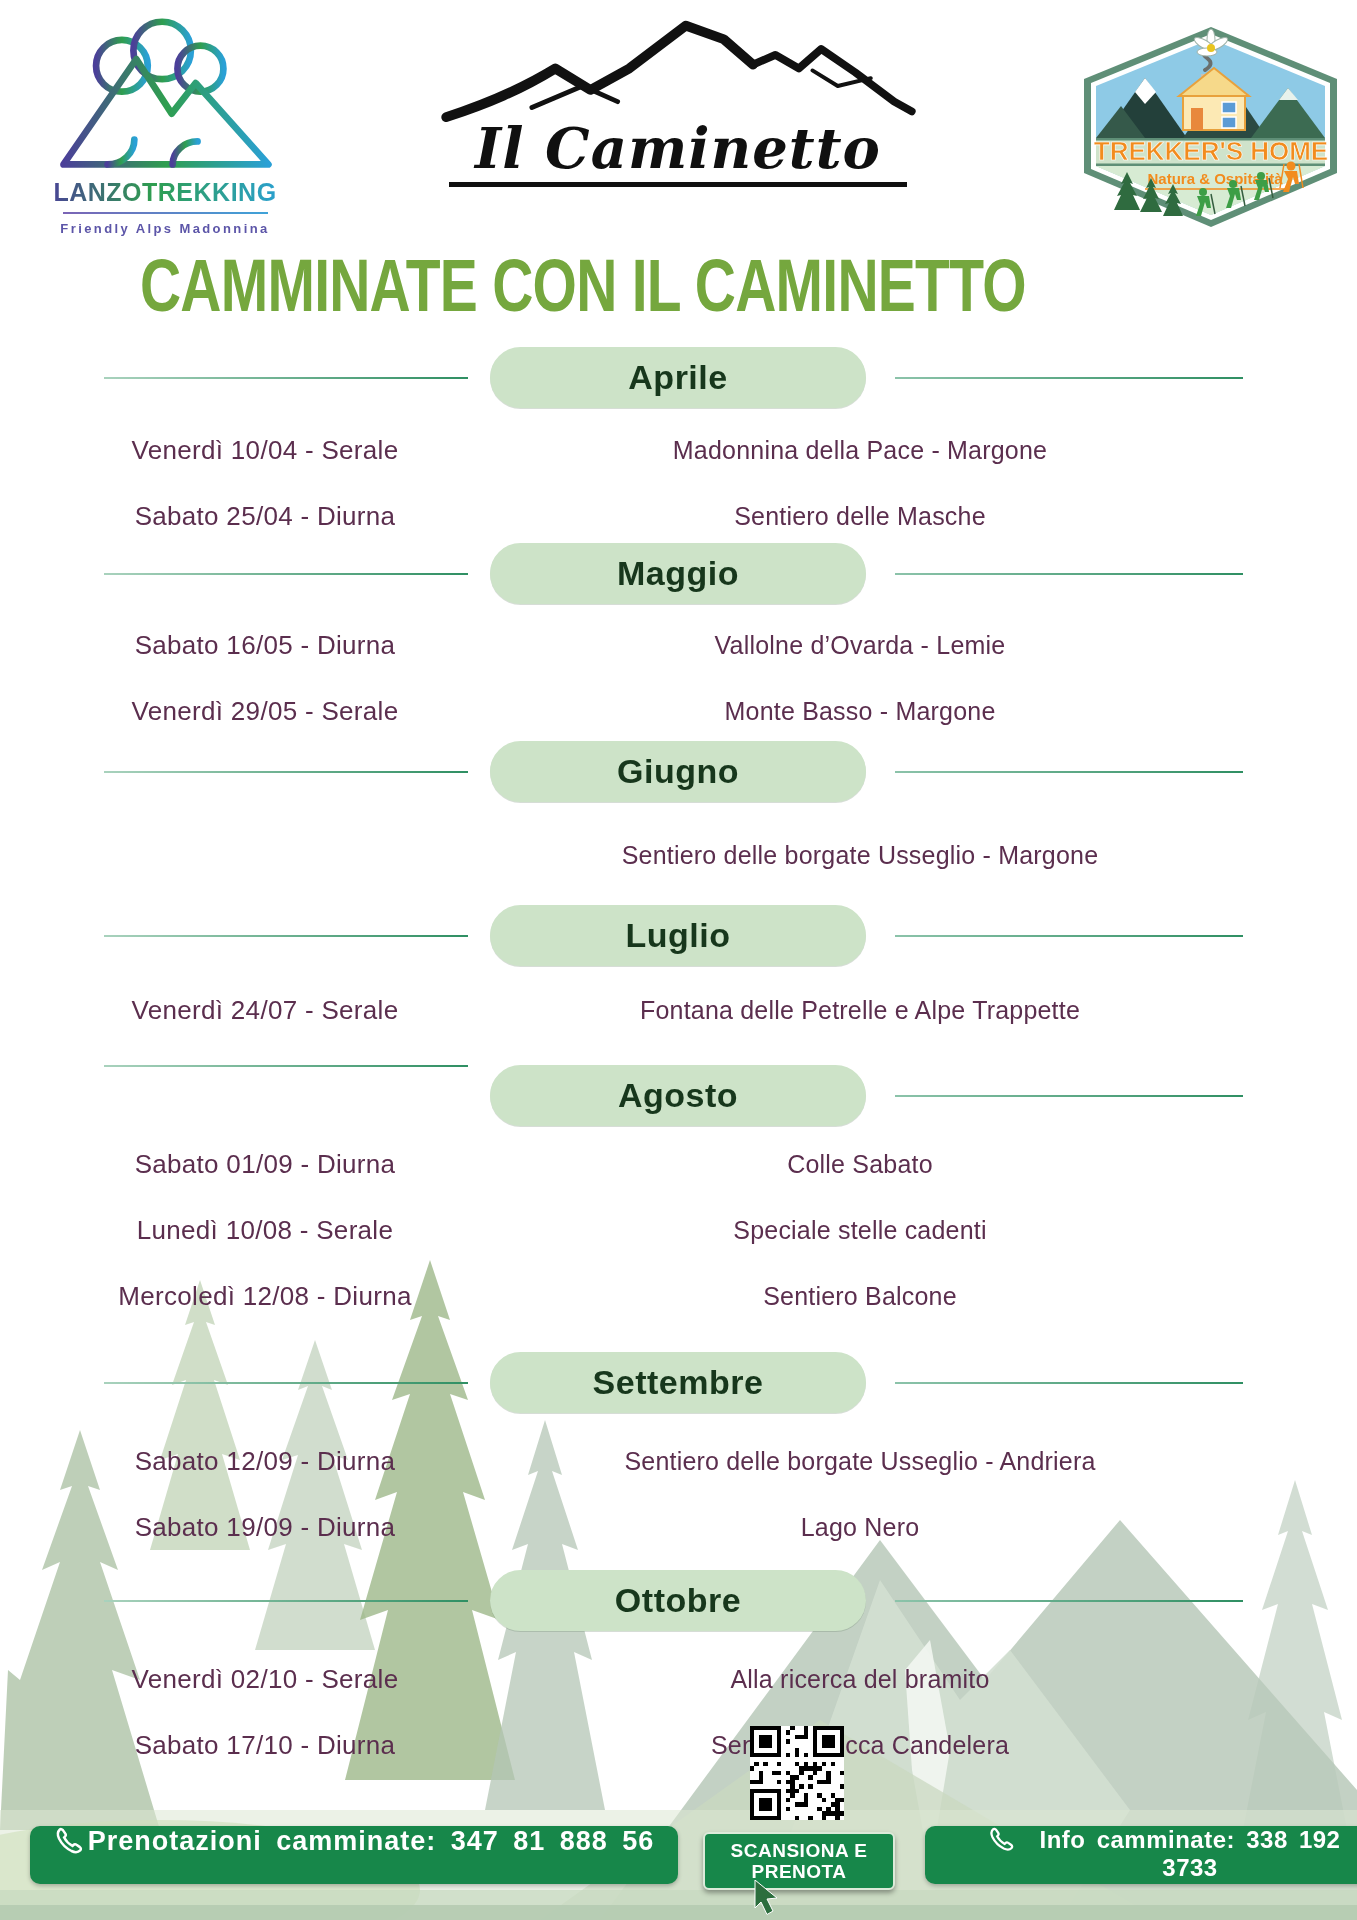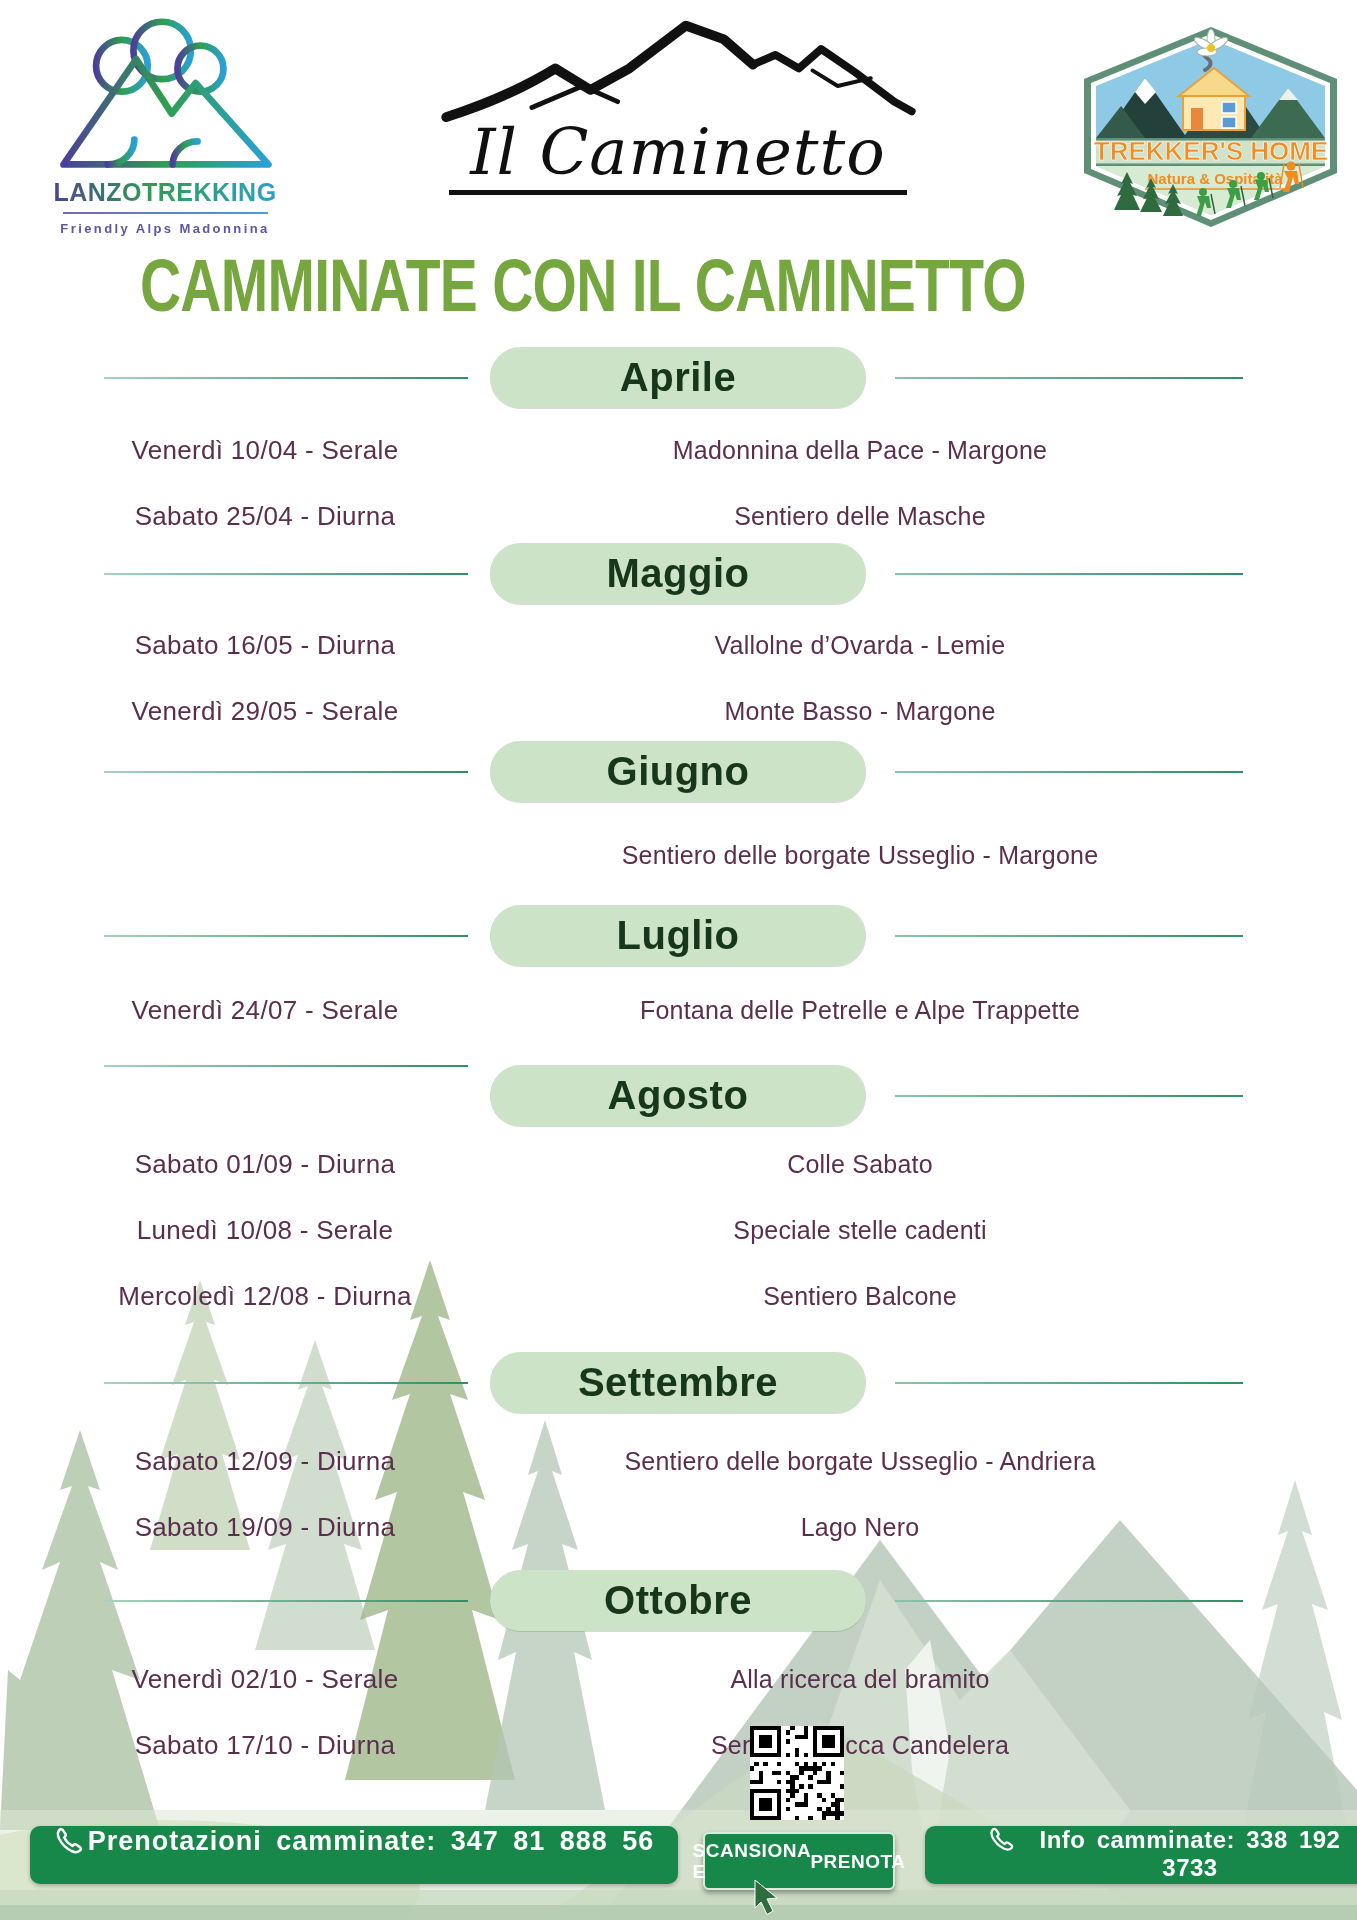--- a/index.html
+++ b/index.html
@@ -15,21 +15,21 @@
     background:linear-gradient(90deg,#4b3f99 0%,#2f9e4f 45%,#2aa0d6 100%);
     -webkit-background-clip:text;background-clip:text;color:transparent;
   }
   .lanzo-line{height:2px;width:205px;margin:5px auto 7px auto;
     background:linear-gradient(90deg,#7b64b5,#3fa3d8);}
   .lanzo-tag{font-size:13px;font-weight:700;letter-spacing:2.4px;color:#5c55a8;}
 
   .logo-center{position:absolute;left:398px;top:12px;width:560px;text-align:center;}
   .caminetto-script{
     font-family:"DejaVu Serif",serif;font-style:italic;
-    font-size:64px;color:#101010;line-height:1;margin-top:-8px;letter-spacing:1px;
+    font-size:56px;color:#101010;line-height:1;margin-top:-8px;letter-spacing:1px;font-weight:bold;
   }
   .caminetto-underline{width:458px;height:5px;background:#101010;margin:6px auto 0 auto;}
 
   .logo-badge{position:absolute;left:1083px;top:26px;width:255px;height:202px;}
 
   
   .main-title{position:absolute;top:252px;left:0;width:100%;text-align:left;}
   .main-title span{
     display:inline-block;transform:scaleX(.76);transform-origin:center;
     font-size:75px;line-height:66px;font-weight:800;letter-spacing:-1px;color:#75a73e;
@@ -50,36 +50,36 @@
   .line-left{left:104px;width:364px;background:linear-gradient(90deg,#a9d2bd,#2f8f63);}
   .line-right{left:895px;width:348px;background:linear-gradient(270deg,#2f8f63,#7cbga0);
     background:linear-gradient(270deg,#2f8f63,#8cc3aa);}
   .month-section:nth-of-type(5) .line-left{top:0px;}
 
   .pill{
     position:absolute;left:490px;width:376px;height:61px;border-radius:31px;
     background:#cde3c8;display:flex;align-items:center;justify-content:center;
     box-shadow:0 1px 0 rgba(90,120,90,.25);
   }
-  .pill-label{font-size:40px;font-weight:700;color:#17371c;letter-spacing:.5px;}
+  .pill-label{font-size:34px;font-weight:700;color:#17371c;letter-spacing:.5px;}
 
   .event-row{position:absolute;left:0;width:100%;height:42px;}
   .ev-date{position:absolute;left:55px;width:420px;text-align:center;
     font-size:26px;color:#5b2e4e;letter-spacing:.3px;line-height:42px;}
   .ev-loc{position:absolute;left:580px;width:560px;text-align:center;
     font-size:25px;color:#5b2e4e;letter-spacing:.2px;line-height:42px;}
 
   
   .watercolor{position:absolute;left:0;bottom:0;width:1357px;height:670px;pointer-events:none;}
   .qr{position:absolute;left:750px;top:1726px;width:94px;height:94px;background:#fff;}
   .scan-btn{
     position:absolute;left:703px;top:1832px;width:188px;height:54px;
     background:#17874a;border:2px solid #dcead9;border-radius:6px;
     box-shadow:0 3px 5px rgba(0,0,0,.35);
-    display:flex;flex-direction:row;align-items:center;justify-content:center;
+    display:flex;flex-direction:column;align-items:center;justify-content:center;
     color:#fff;font-weight:800;font-size:19px;line-height:21px;letter-spacing:.5px;
   }
   .cursor{position:absolute;left:752px;top:1880px;width:32px;height:36px;}
   .bar{
     position:absolute;top:1826px;height:58px;background:#17874a;border-radius:10px;
     display:flex;align-items:flex-start;color:#ffffff;font-weight:700;
     box-shadow:0 2px 4px rgba(0,0,0,.25);
   }
   .bar-left{left:30px;width:648px;}
   .bar-right{left:925px;width:407px;padding-left:45px;}

